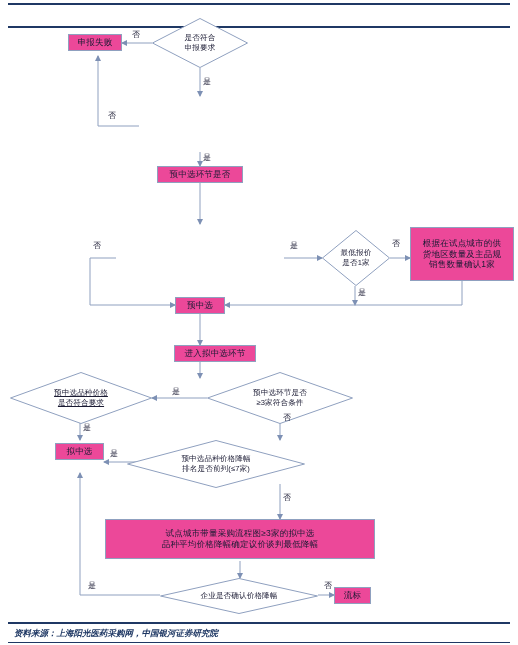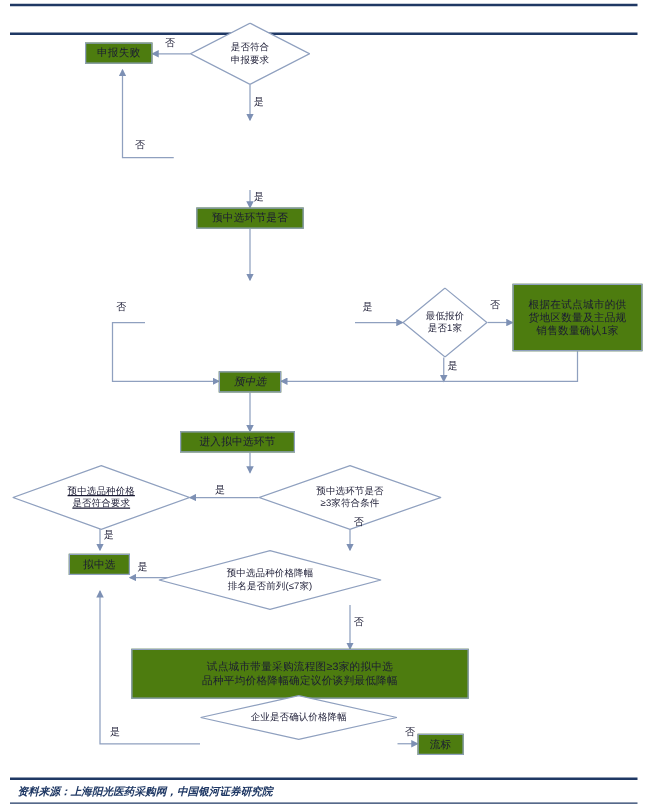--- a/index.html
+++ b/index.html
@@ -38,21 +38,21 @@
     position:absolute;
     box-sizing:border-box;
     display:flex;align-items:center;justify-content:center;
     text-align:center;
     color:#1a1a33;
     line-height:1.25;
     letter-spacing:0.2px;
   }
   .rect{
     border:1px solid #8fa0bf;
-    background:#4d7c0f;
+    background:#ec4899;
     font-size:8.5px;
     padding:1px 2px;
   }
   .dia-wrap{position:absolute;}
   .dia-wrap svg{position:absolute;left:0;top:0;}
   .dia-txt{
     position:absolute;left:0;top:0;
     width:100%;height:100%;
     display:flex;align-items:center;justify-content:center;
     text-align:center;font-size:7.6px;line-height:1.3;
@@ -147,25 +147,25 @@
     <div class="dia-txt" style="padding: 0px 3px; white-space: pre-line;">最低报价
 是否1家</div>
   </div>
 
   <div class="node rect" style="left:410px;top:227px;width:104px;height:54px;flex-direction:column;">
     <span style="white-space:pre-line;">根据在试点城市的供
 货地区数量及主品规
 销售数量确认1家</span>
   </div>
 
-  <div class="node rect" style="left:175px;top:297px;width:50px;height:17px;font-style:italic;">
+  <div class="node rect" style="left:175px;top:297px;width:50px;height:17px;">
     <span>预中选</span>
   </div>
 
-  <div class="node rect" style="left:144px;top:345px;width:92px;height:17px;">
+  <div class="node rect" style="left:174px;top:345px;width:82px;height:17px;">
     <span>进入拟中选环节</span>
   </div>
 
   <div class="dia-wrap" style="left:207px;top:372px;width:146px;height:52px;">
     <svg width="146" height="52" viewBox="0 0 146 52">
         <polygon points="73,0.5 145.5,26 73,51.5 0.5,26" fill="#fff" stroke="#8fa0bf" stroke-width="1"></polygon>
       </svg>
     <div class="dia-txt" style="white-space: pre-line;">预中选环节是否
 ≥3家符合条件</div>
   </div>
@@ -188,21 +188,21 @@
       </svg>
     <div class="dia-txt" style="white-space: pre-line;">预中选品种价格降幅
 排名是否前列(≤7家)</div>
   </div>
 
   <div class="node rect" style="left:105px;top:519px;width:270px;height:40px;">
     <span style="white-space:pre-line;">试点城市带量采购流程图≥3家的拟中选
 品种平均价格降幅确定议价谈判最低降幅</span>
   </div>
 
-  <div class="dia-wrap" style="left:160px;top:556px;width:158px;height:36px;">
+  <div class="dia-wrap" style="left:160px;top:578px;width:158px;height:36px;">
     <svg width="158" height="36" viewBox="0 0 158 36">
         <polygon points="79,0.5 157.5,18 79,35.5 0.5,18" fill="#fff" stroke="#8fa0bf" stroke-width="1"></polygon>
       </svg>
     <div class="dia-txt">企业是否确认价格降幅</div>
   </div>
 
   <div class="node rect" style="left:334px;top:587px;width:37px;height:17px;">
     <span>流标</span>
   </div>
 

